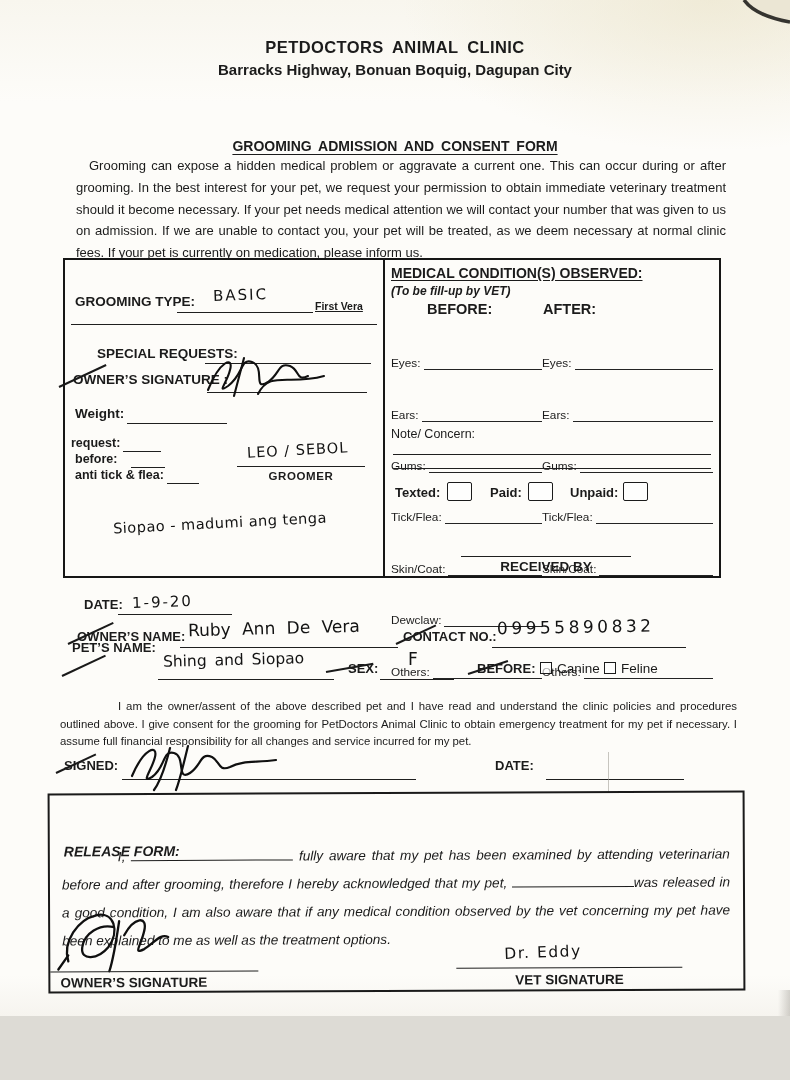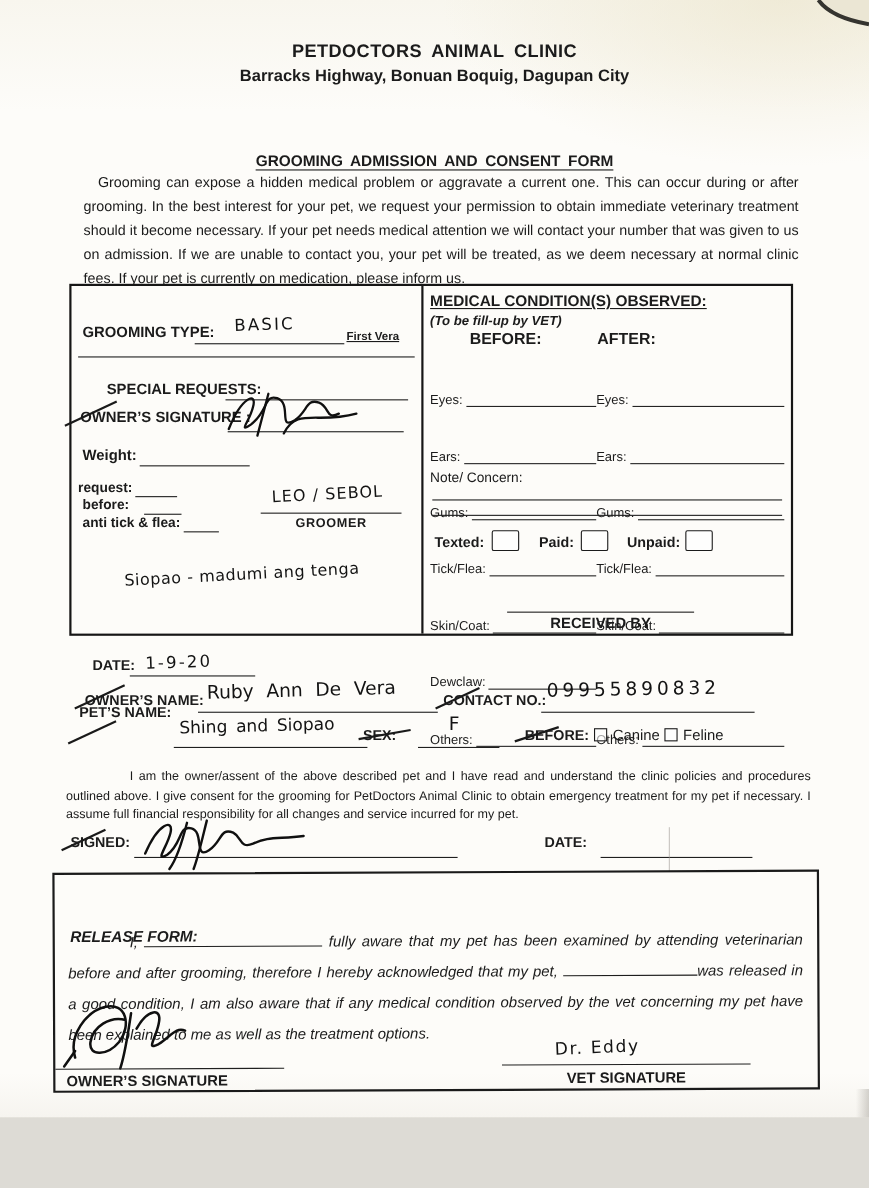--- a/index.html
+++ b/index.html
@@ -198,21 +198,21 @@
   <div class="abs b" style="left:403px;top:629px;font-size:13px;">CONTACT NO.:</div>
   <div class="slash" style="left:396px;top:643px;width:44px;"></div>
   <div class="line" style="left:492px;top:647px;width:194px;"></div>
   <div class="abs hand" style="left:497px;top:617px;font-size:17px;letter-spacing:3.5px;transform:rotate(-1deg);">09955890832</div>
 
   <div class="abs b" style="left:72px;top:640px;font-size:13px;">PET’S NAME:</div>
   <div class="slash" style="left:62px;top:675px;width:48px;"></div>
   <div class="line" style="left:158px;top:679px;width:176px;"></div>
   <div class="abs hand" style="left:163px;top:651px;font-size:15.5px;transform:rotate(-1.5deg);word-spacing:3px;">Shing and Siopao</div>
 
-  <div class="abs b" style="left:330px;top:661px;font-size:13px;">SEX:</div>
+  <div class="abs b" style="left:348px;top:661px;font-size:13px;">SEX:</div>
   <div class="slash" style="left:326px;top:671px;width:48px;transform:rotate(-10deg);"></div>
   <div class="line" style="left:380px;top:679px;width:74px;"></div>
   <div class="abs hand" style="left:408px;top:649px;font-size:17px;">F</div>
 
   <div class="abs b" style="left:477px;top:661px;font-size:13px;">BEFORE:</div>
   <div class="slash" style="left:468px;top:673px;width:42px;transform:rotate(-18deg);"></div>
   <div class="abs" style="left:540px;top:661px;font-size:13.5px;">
     <span class="chk-sm"></span><span>Canine</span>
   </div>
   <div class="abs" style="left:604px;top:661px;font-size:13.5px;">

